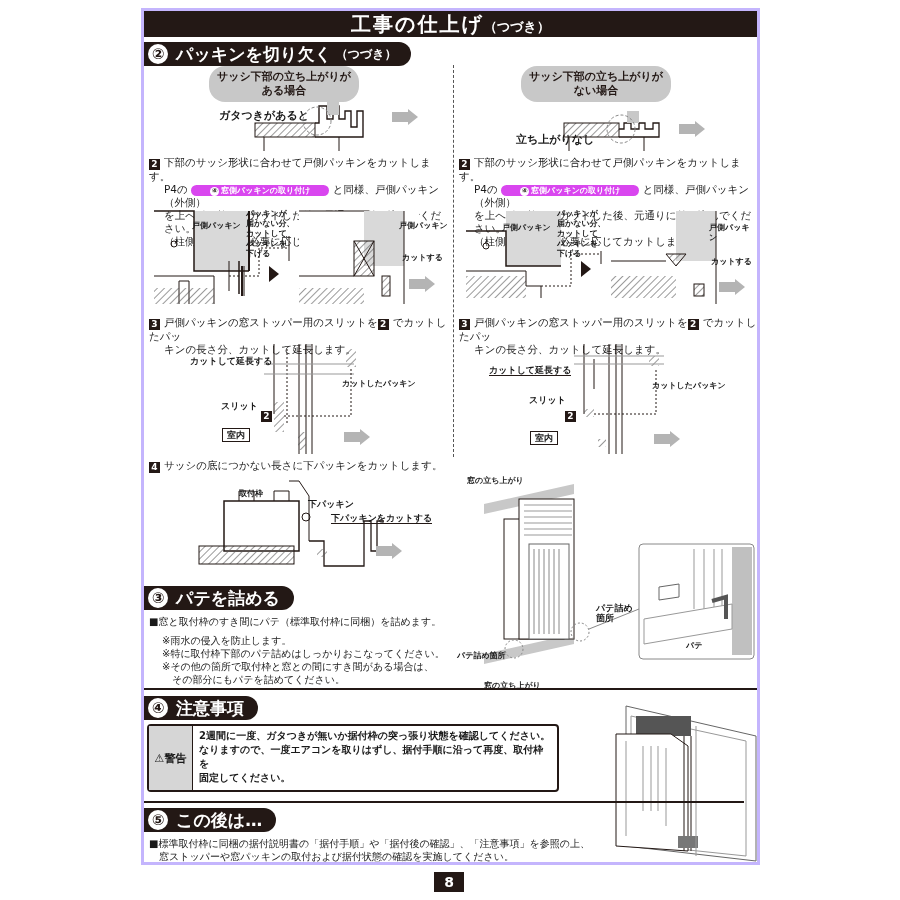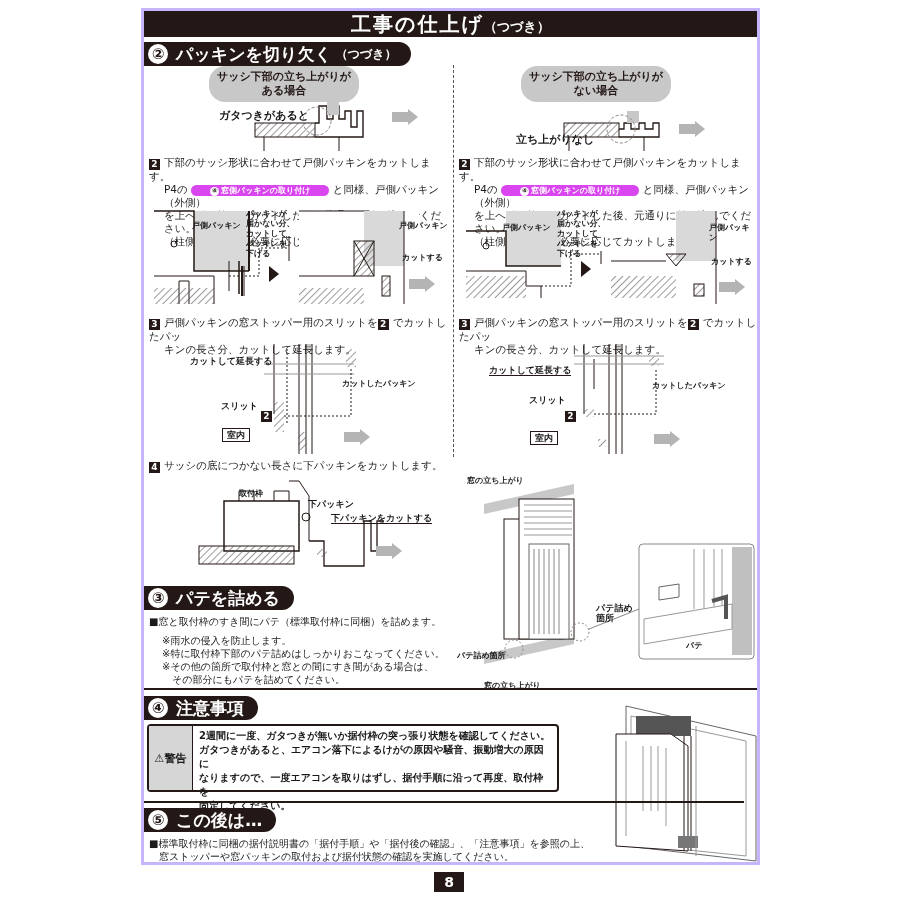--- a/index.html
+++ b/index.html
@@ -303,21 +303,20 @@
     <span class="num">④</span>
     <span>注意事項</span>
   </div>
   <div class="warn-box">
     <div class="warn-label">
       <span>⚠</span>
         <span>警告</span>
     </div>
     <div class="warn-text">
       <div>2週間に一度、ガタつきが無いか据付枠の突っ張り状態を確認してください。</div>
-      <div>ガタつきがあると、エアコン落下によるけがの原因や騒音、振動増大の原因に</div>
       <div>なりますので、一度エアコンを取りはずし、据付手順に沿って再度、取付枠を</div>
       <div>固定してください。</div>
     </div>
   </div>
 
   <svg style="left:452px; top:685px;" width="165" height="165">
     <polygon points="30,10 160,40 160,165 30,150" fill="none" stroke="#666"></polygon>
     <polygon points="35,20 150,45 150,160 35,148" fill="none" stroke="#999"></polygon>
     <rect x="40" y="20" width="55" height="20" fill="#555"></rect>
     <polygon points="20,38 75,38 92,50 92,155 20,150" fill="#fff" stroke="#231815"></polygon>

